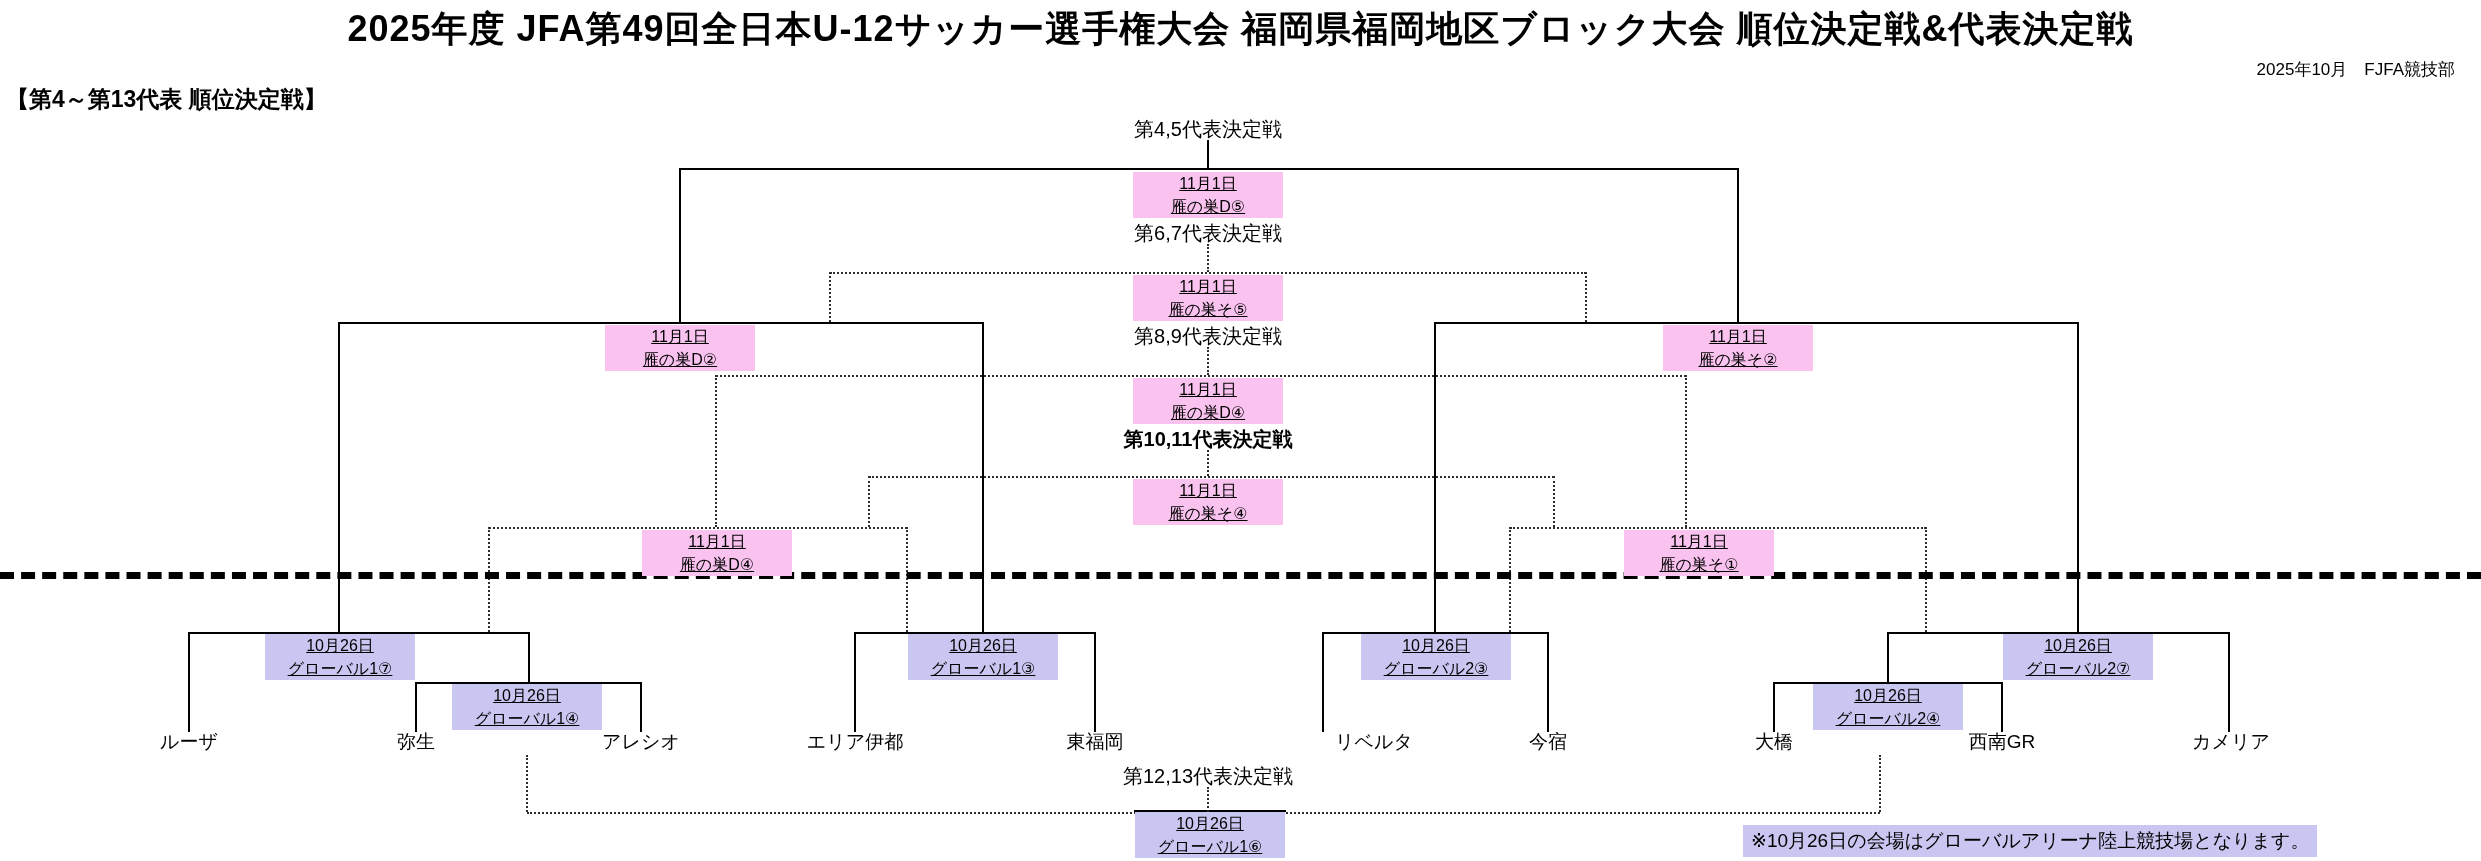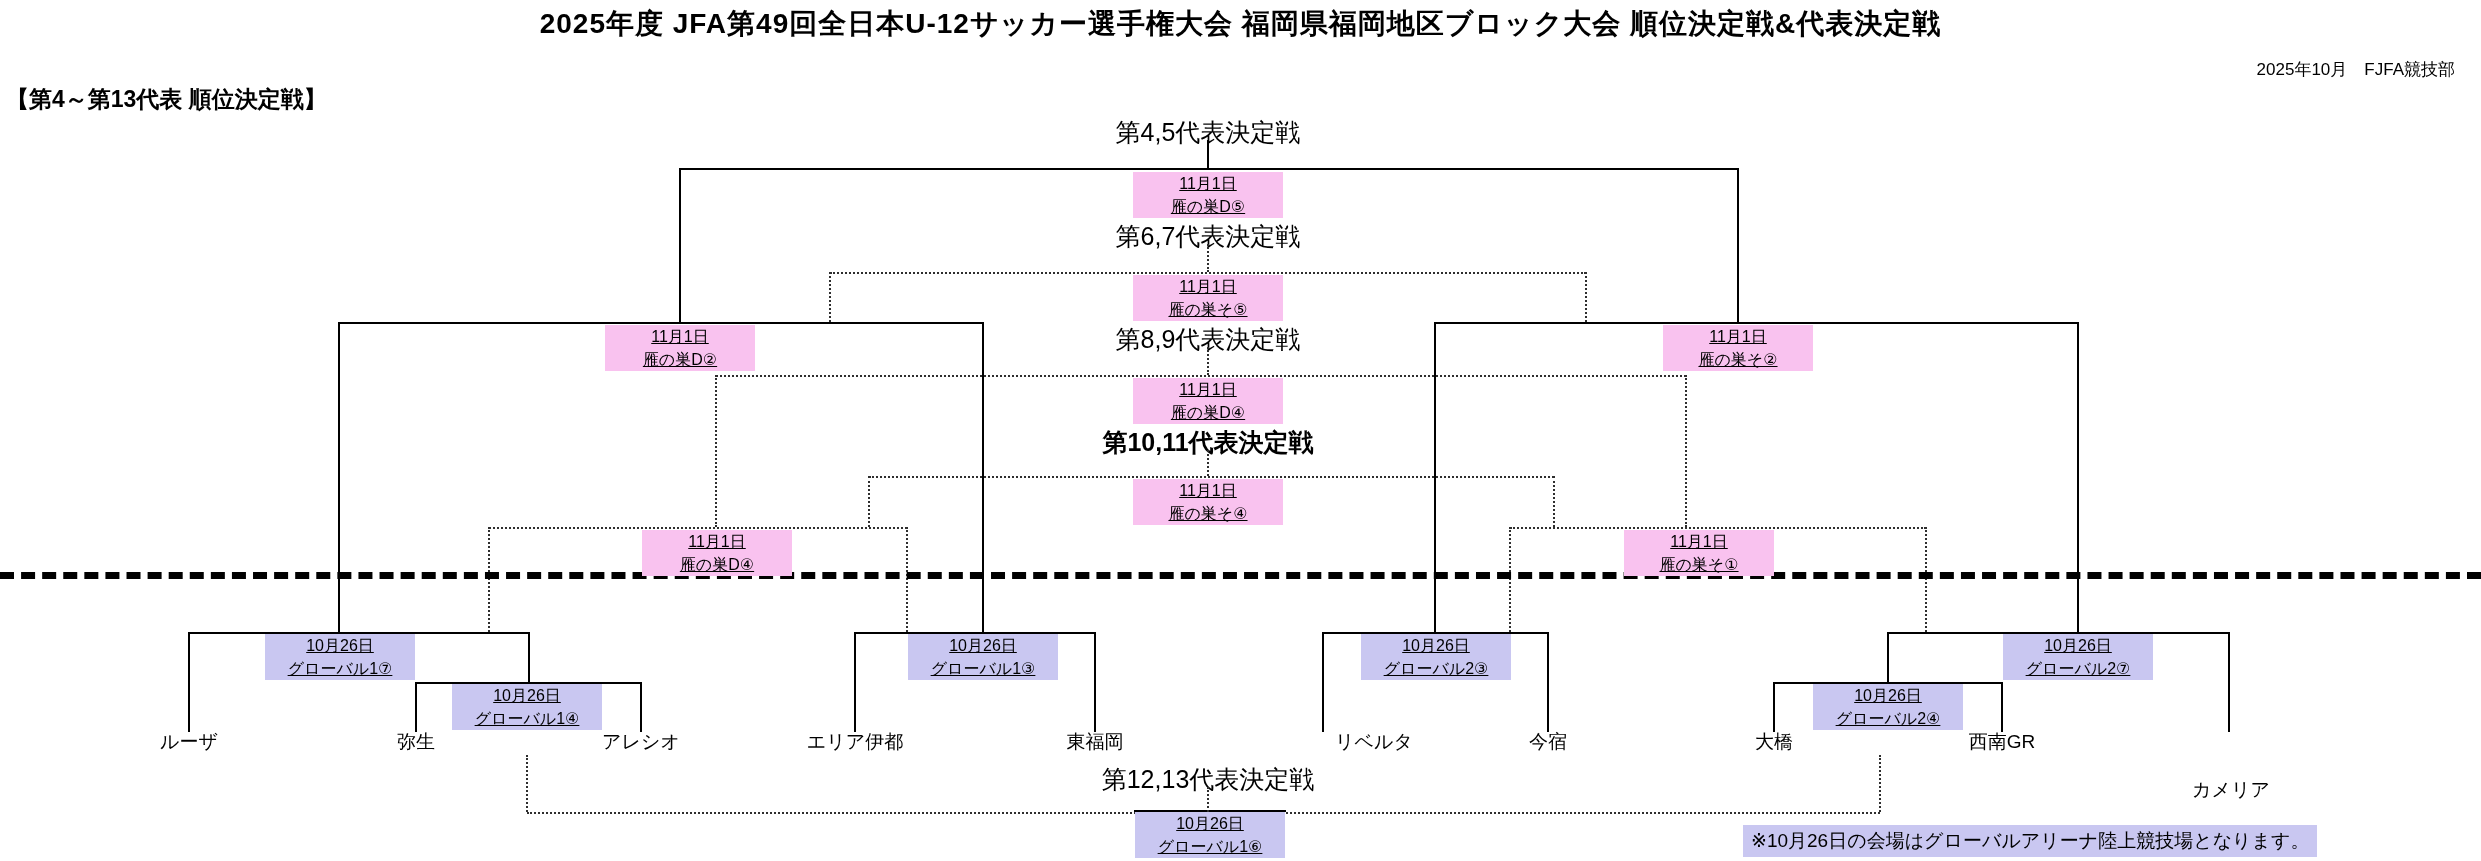--- a/index.html
+++ b/index.html
@@ -9,24 +9,24 @@
   .hl{position:absolute;height:0;border-top:2px solid #000;}
   .vl{position:absolute;width:0;border-left:2px solid #000;}
   .hl.dot{border-top:2px dotted #2e2e2e;}
   .vl.dot{border-left:2px dotted #2e2e2e;}
   .divider{position:absolute;left:0;top:572px;width:2481px;height:0;border-top:7px dashed #000;}
   
   .mbox{position:absolute;width:150px;height:46px;text-align:center;
         font-size:16px;line-height:23px;white-space:nowrap;}
   .mbox span{display:block;text-decoration:underline;}
   
-  .rlabel{position:absolute;transform:translateX(-50%);font-size:25px;white-space:nowrap;}
+  .rlabel{position:absolute;transform:translateX(-50%);font-size:20px;white-space:nowrap;}
   .team{position:absolute;transform:translateX(-50%);top:729px;font-size:19px;white-space:nowrap;}
   .title{position:absolute;left:0;right:0;top:5px;text-align:center;
-         font-size:28px;font-weight:bold;letter-spacing:1px;}
+         font-size:36px;font-weight:bold;letter-spacing:1px;}
   .credit{position:absolute;right:26px;top:58px;font-size:17px;}
   .section{position:absolute;left:6px;top:84px;font-size:23px;font-weight:bold;}
   .note{position:absolute;left:1743px;top:825px;font-size:19px;padding:3px 8px;white-space:nowrap;}
 </style>
 </head>
 <body>
 
 <div class="title">2025年度 JFA第49回全日本U-12サッカー選手権大会 福岡県福岡地区ブロック大会 順位決定戦&amp;代表決定戦</div>
 <div class="credit">2025年10月　FJFA競技部</div>
 <div class="section">【第4～第13代表 順位決定戦】</div>
@@ -168,15 +168,15 @@
 
 <div class="team" style="left:189px;">ルーザ</div>
 <div class="team" style="left:416px;">弥生</div>
 <div class="team" style="left:641px;">アレシオ</div>
 <div class="team" style="left:855px;text-align:center;">エリア伊都</div>
 <div class="team" style="left:1095px;">東福岡</div>
 <div class="team" style="left:1374px;">リベルタ</div>
 <div class="team" style="left:1548px;">今宿</div>
 <div class="team" style="left:1774px;text-align:right;">大橋</div>
 <div class="team" style="left:2002px;">西南GR</div>
-<div class="team" style="left:2231px;margin-top:48px;">カメリア</div>
+<div class="team" style="left:2231px;">カメリア</div>
 
 <div class="note" style="background:#c9c7f1;">※10月26日の会場はグローバルアリーナ陸上競技場となります。</div>
 
 </body></html>

